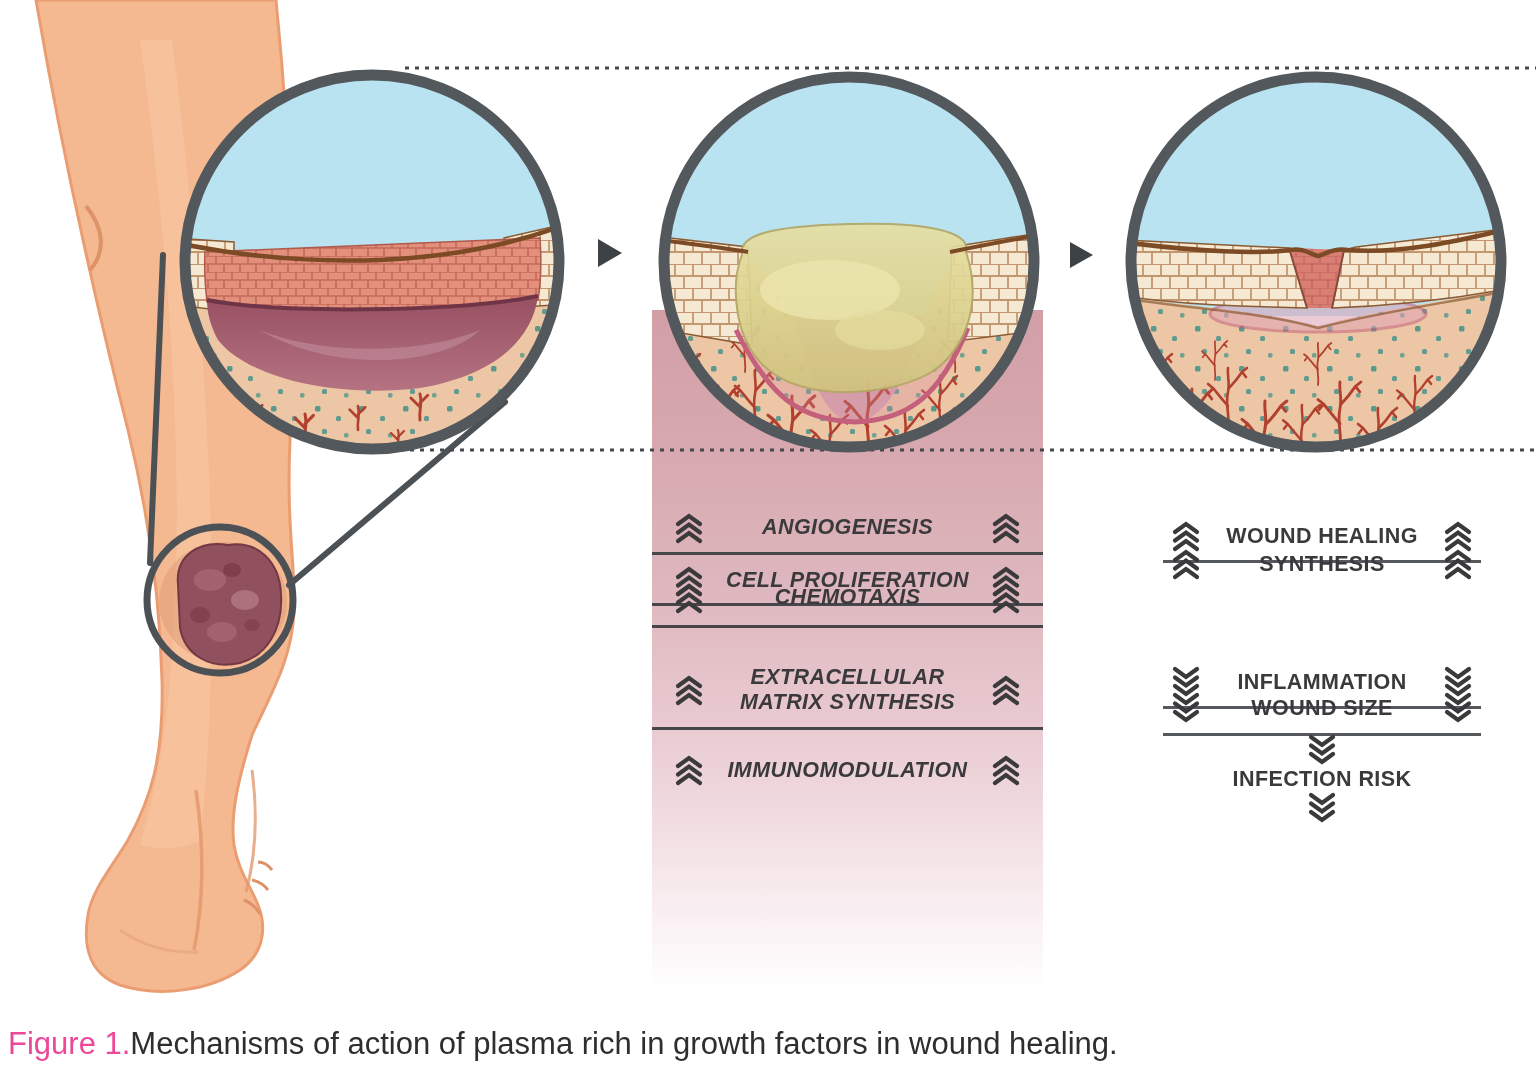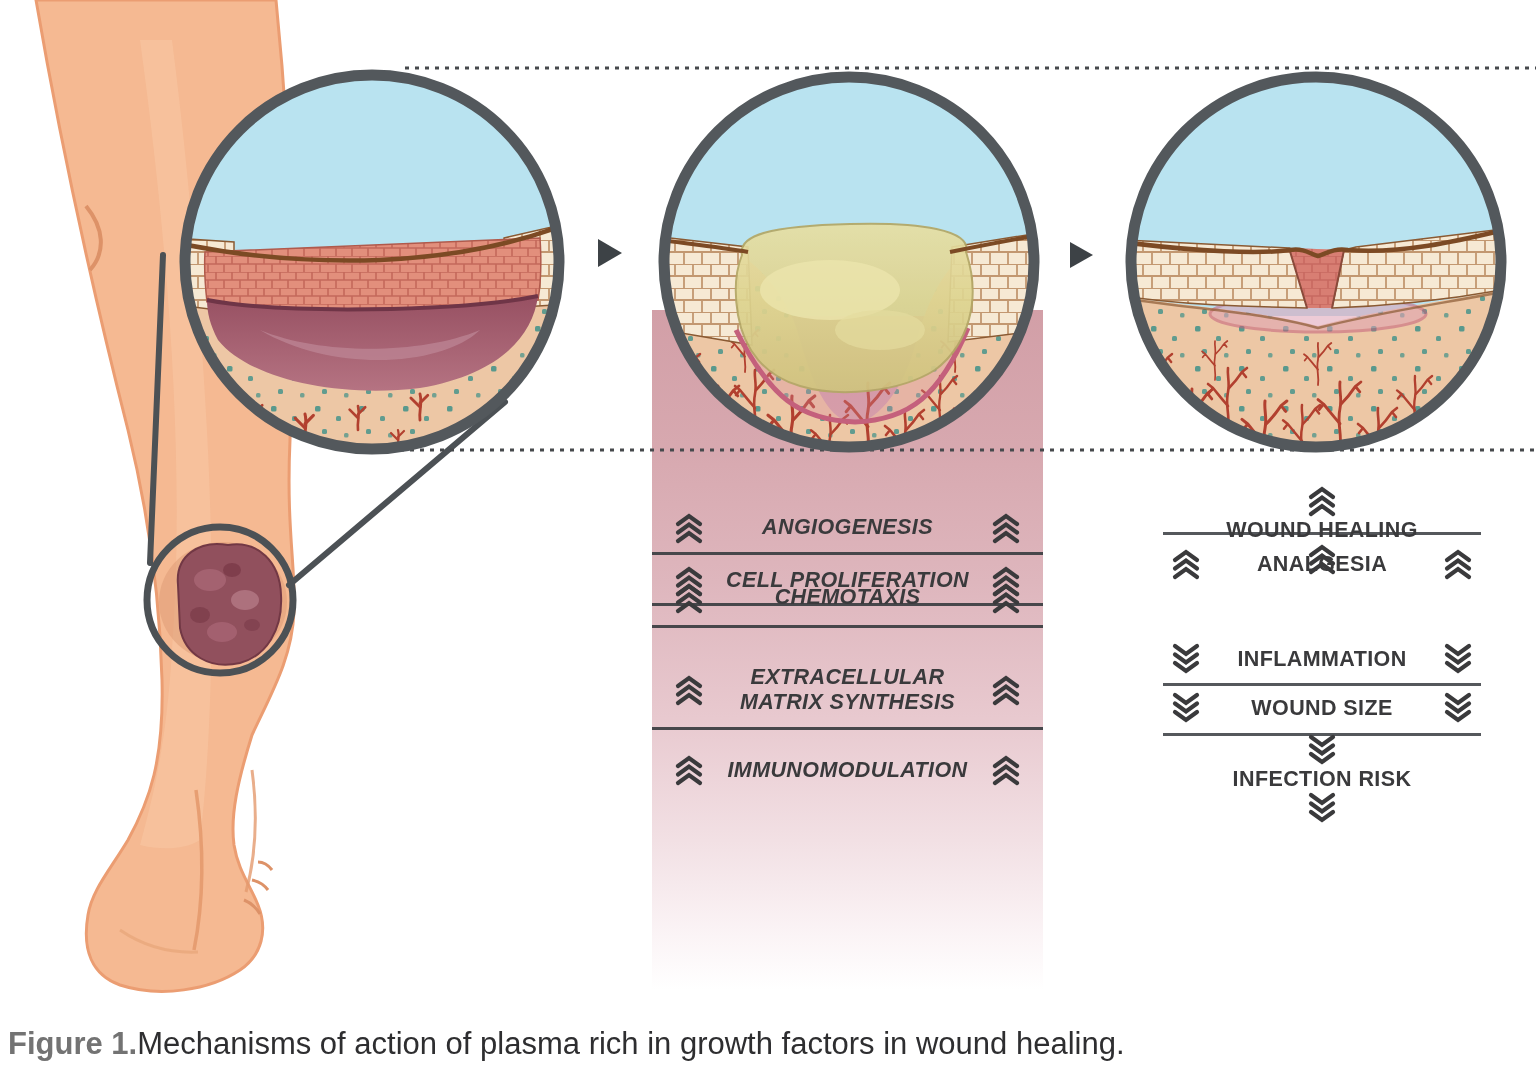--- a/index.html
+++ b/index.html
@@ -15,21 +15,21 @@
   .erow .elabel.narrow{max-width:252px;margin:16px auto;}
   .chev{width:30px;height:34px;flex:0 0 30px;display:flex;align-items:center;justify-content:center;}
   .chev svg path{stroke:#3a3a3c;stroke-width:4.2;fill:none;stroke-linecap:round;}
   .mid-effects{left:652px;top:0;width:391px;}
   .mid-effects .erow{padding:0 22px;font-style:italic;}
   .right-effects{left:1163px;top:0;width:318px;}
   .right-effects .erow{padding:0 8px;}
   .right-effects .erow.sep{border-bottom:3px solid #55585c;}
   
   .caption{position:absolute;left:8px;top:1026px;width:1510px;font-size:31px;color:#28282a;}
-  .caption .cap-label{font-weight:700;color:#737373;}
+  .caption .cap-label{font-weight:400;color:#ec4899;}
   .caption .cap-text{font-weight:400;color:#2e2e30;}
 </style>
 </head>
 <body>
 
 <div class="stage">
 
   <svg class="art" width="1536" height="1010" viewBox="0 0 1536 1010">
     <defs>
       <pattern id="creamBrick" width="36" height="24" patternUnits="userSpaceOnUse">
@@ -289,21 +289,21 @@
           <svg viewBox="0 0 30 34" width="30" height="34">
             <path d="M4 13 L15 5 L26 13"></path>
             <path d="M4 21.5 L15 13.5 L26 21.5"></path>
             <path d="M4 30 L15 22 L26 30"></path>
           </svg>
         </span>
     </div>
   </div>
 
   <div class="effects right-effects">
-    <div class="erow sep" style="top:484px;height:48px;flex-direction:column;">
+    <div class="erow sep" style="top:512px;height:48px;">
       <span class="chev">
           <svg viewBox="0 0 30 34" width="30" height="34">
             <path d="M4 13 L15 5 L26 13"></path>
             <path d="M4 21.5 L15 13.5 L26 21.5"></path>
             <path d="M4 30 L15 22 L26 30"></path>
           </svg>
         </span>
       <span class="elabel">WOUND HEALING</span>
       <span class="chev">
           <svg viewBox="0 0 30 34" width="30" height="34">
@@ -314,30 +314,30 @@
         </span>
     </div>
     <div class="erow" style="top:538px;height:52px;">
       <span class="chev">
           <svg viewBox="0 0 30 34" width="30" height="34">
             <path d="M4 13 L15 5 L26 13"></path>
             <path d="M4 21.5 L15 13.5 L26 21.5"></path>
             <path d="M4 30 L15 22 L26 30"></path>
           </svg>
         </span>
-      <span class="elabel">ANALGESIA</span>
-      <span class="chev">
-          <svg viewBox="0 0 30 34" width="30" height="34">
-            <path d="M4 13 L15 5 L26 13"></path>
-            <path d="M4 21.5 L15 13.5 L26 21.5"></path>
-            <path d="M4 30 L15 22 L26 30"></path>
-          </svg>
-        </span>
-    </div>
-    <div class="erow sep" style="top:635px;height:48px;">
+      <span class="elabel">SYNTHESIS</span>
+      <span class="chev">
+          <svg viewBox="0 0 30 34" width="30" height="34">
+            <path d="M4 13 L15 5 L26 13"></path>
+            <path d="M4 21.5 L15 13.5 L26 21.5"></path>
+            <path d="M4 30 L15 22 L26 30"></path>
+          </svg>
+        </span>
+    </div>
+    <div class="erow sep" style="top:658px;height:48px;">
       <span class="chev">
           <svg viewBox="0 0 30 34" width="30" height="34">
             <path d="M4 4 L15 12 L26 4"></path>
             <path d="M4 12.5 L15 20.5 L26 12.5"></path>
             <path d="M4 21 L15 29 L26 21"></path>
           </svg>
         </span>
       <span class="elabel">INFLAMMATION</span>
       <span class="chev">
           <svg viewBox="0 0 30 34" width="30" height="34">

